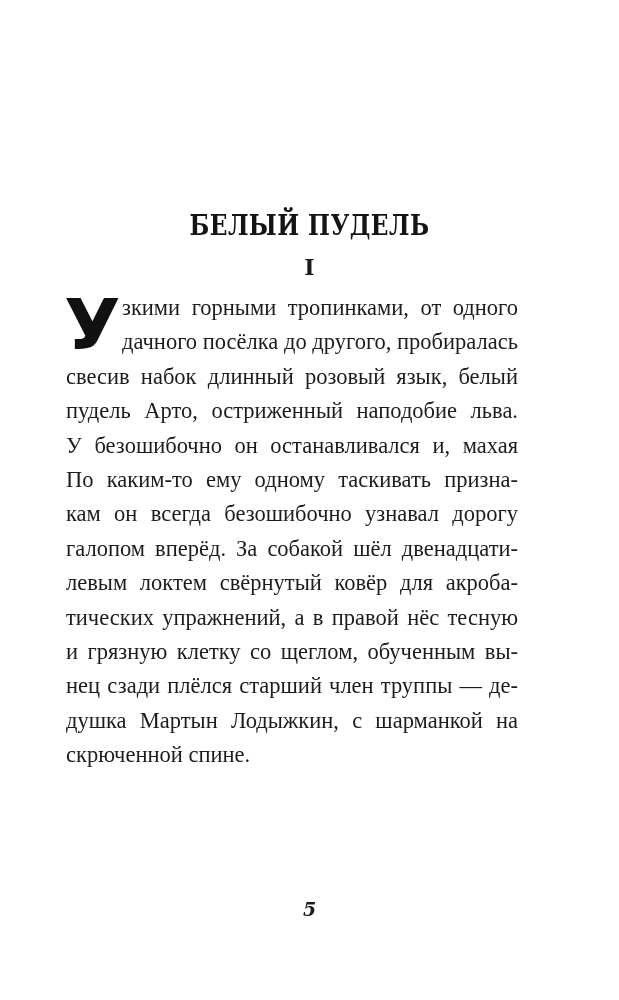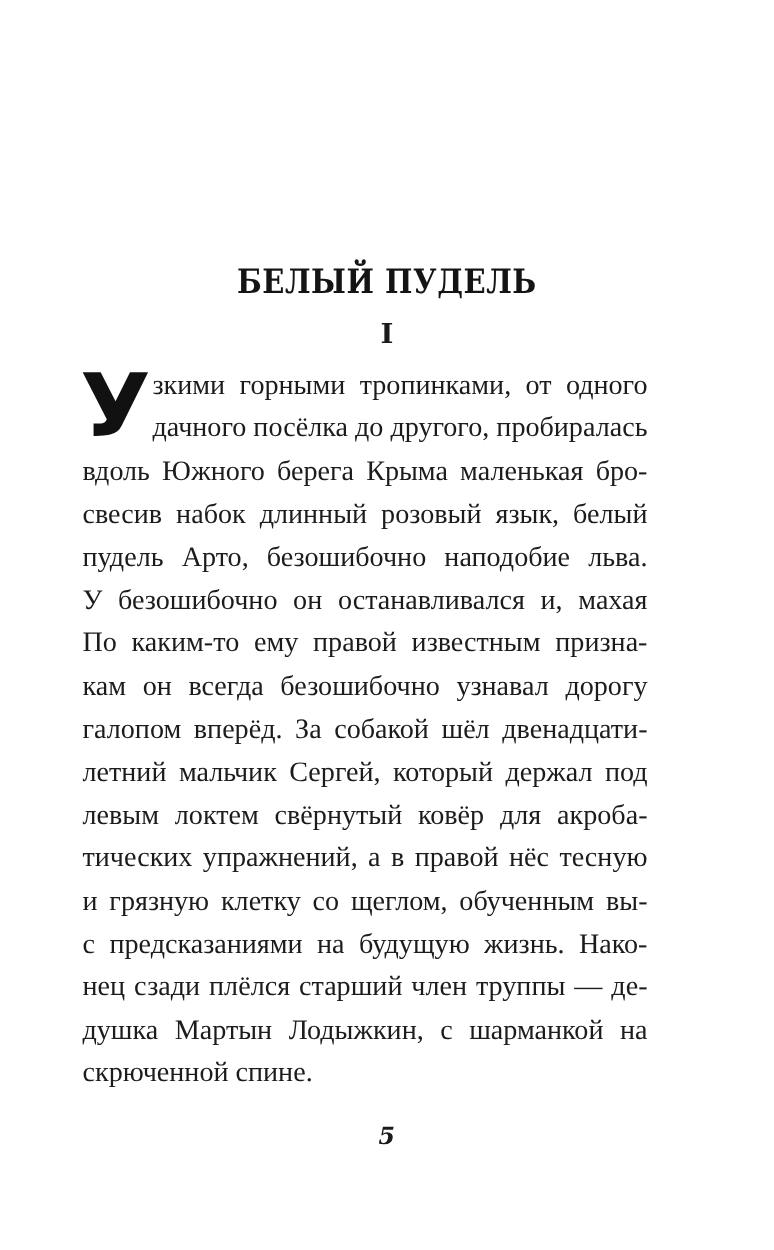--- a/index.html
+++ b/index.html
@@ -100,32 +100,29 @@
 <div class="page">
   <div class="title">БЕЛЫЙ ПУДЕЛЬ</div>
   <div class="chapter">I</div>
 
   <div class="dropcap">У</div>
 
   <div class="body-text">
     <div>
       <span class="line drop">зкими горными тропинками, от одного</span>
       <span class="line drop">дачного посёлка до другого, пробиралась</span>
-      <span class="line">вдоль Южного берега Крыма маленькая бро-</span>
       <span class="line">свесив набок длинный розовый язык, белый</span>
-      <span class="line">пудель Арто, безошибочно наподобие льва.</span>
+      <span class="line">пудель Арто, остриженный наподобие льва.</span>
       <span class="line">У безошибочно он останавливался и, махая</span>
-      <span class="line">По каким-то ему правой известным призна-</span>
+      <span class="line">По каким-то ему одному таскивать призна-</span>
       <span class="line">кам он всегда безошибочно узнавал дорогу</span>
       <span class="line">галопом вперёд. За собакой шёл двенадцати-</span>
-      <span class="line">летний мальчик Сергей, который держал под</span>
       <span class="line">левым локтем свёрнутый ковёр для акроба-</span>
       <span class="line">тических упражнений, а в правой нёс тесную</span>
       <span class="line">и грязную клетку со щеглом, обученным вы-</span>
-      <span class="line">с предсказаниями на будущую жизнь. Нако-</span>
       <span class="line">нец сзади плёлся старший член труппы — де-</span>
       <span class="line">душка Мартын Лодыжкин, с шарманкой на</span>
       <span class="line last">скрюченной спине.</span>
     </div>
 
   </div>
 
   <div class="page-number">5</div>
 </div>
 

